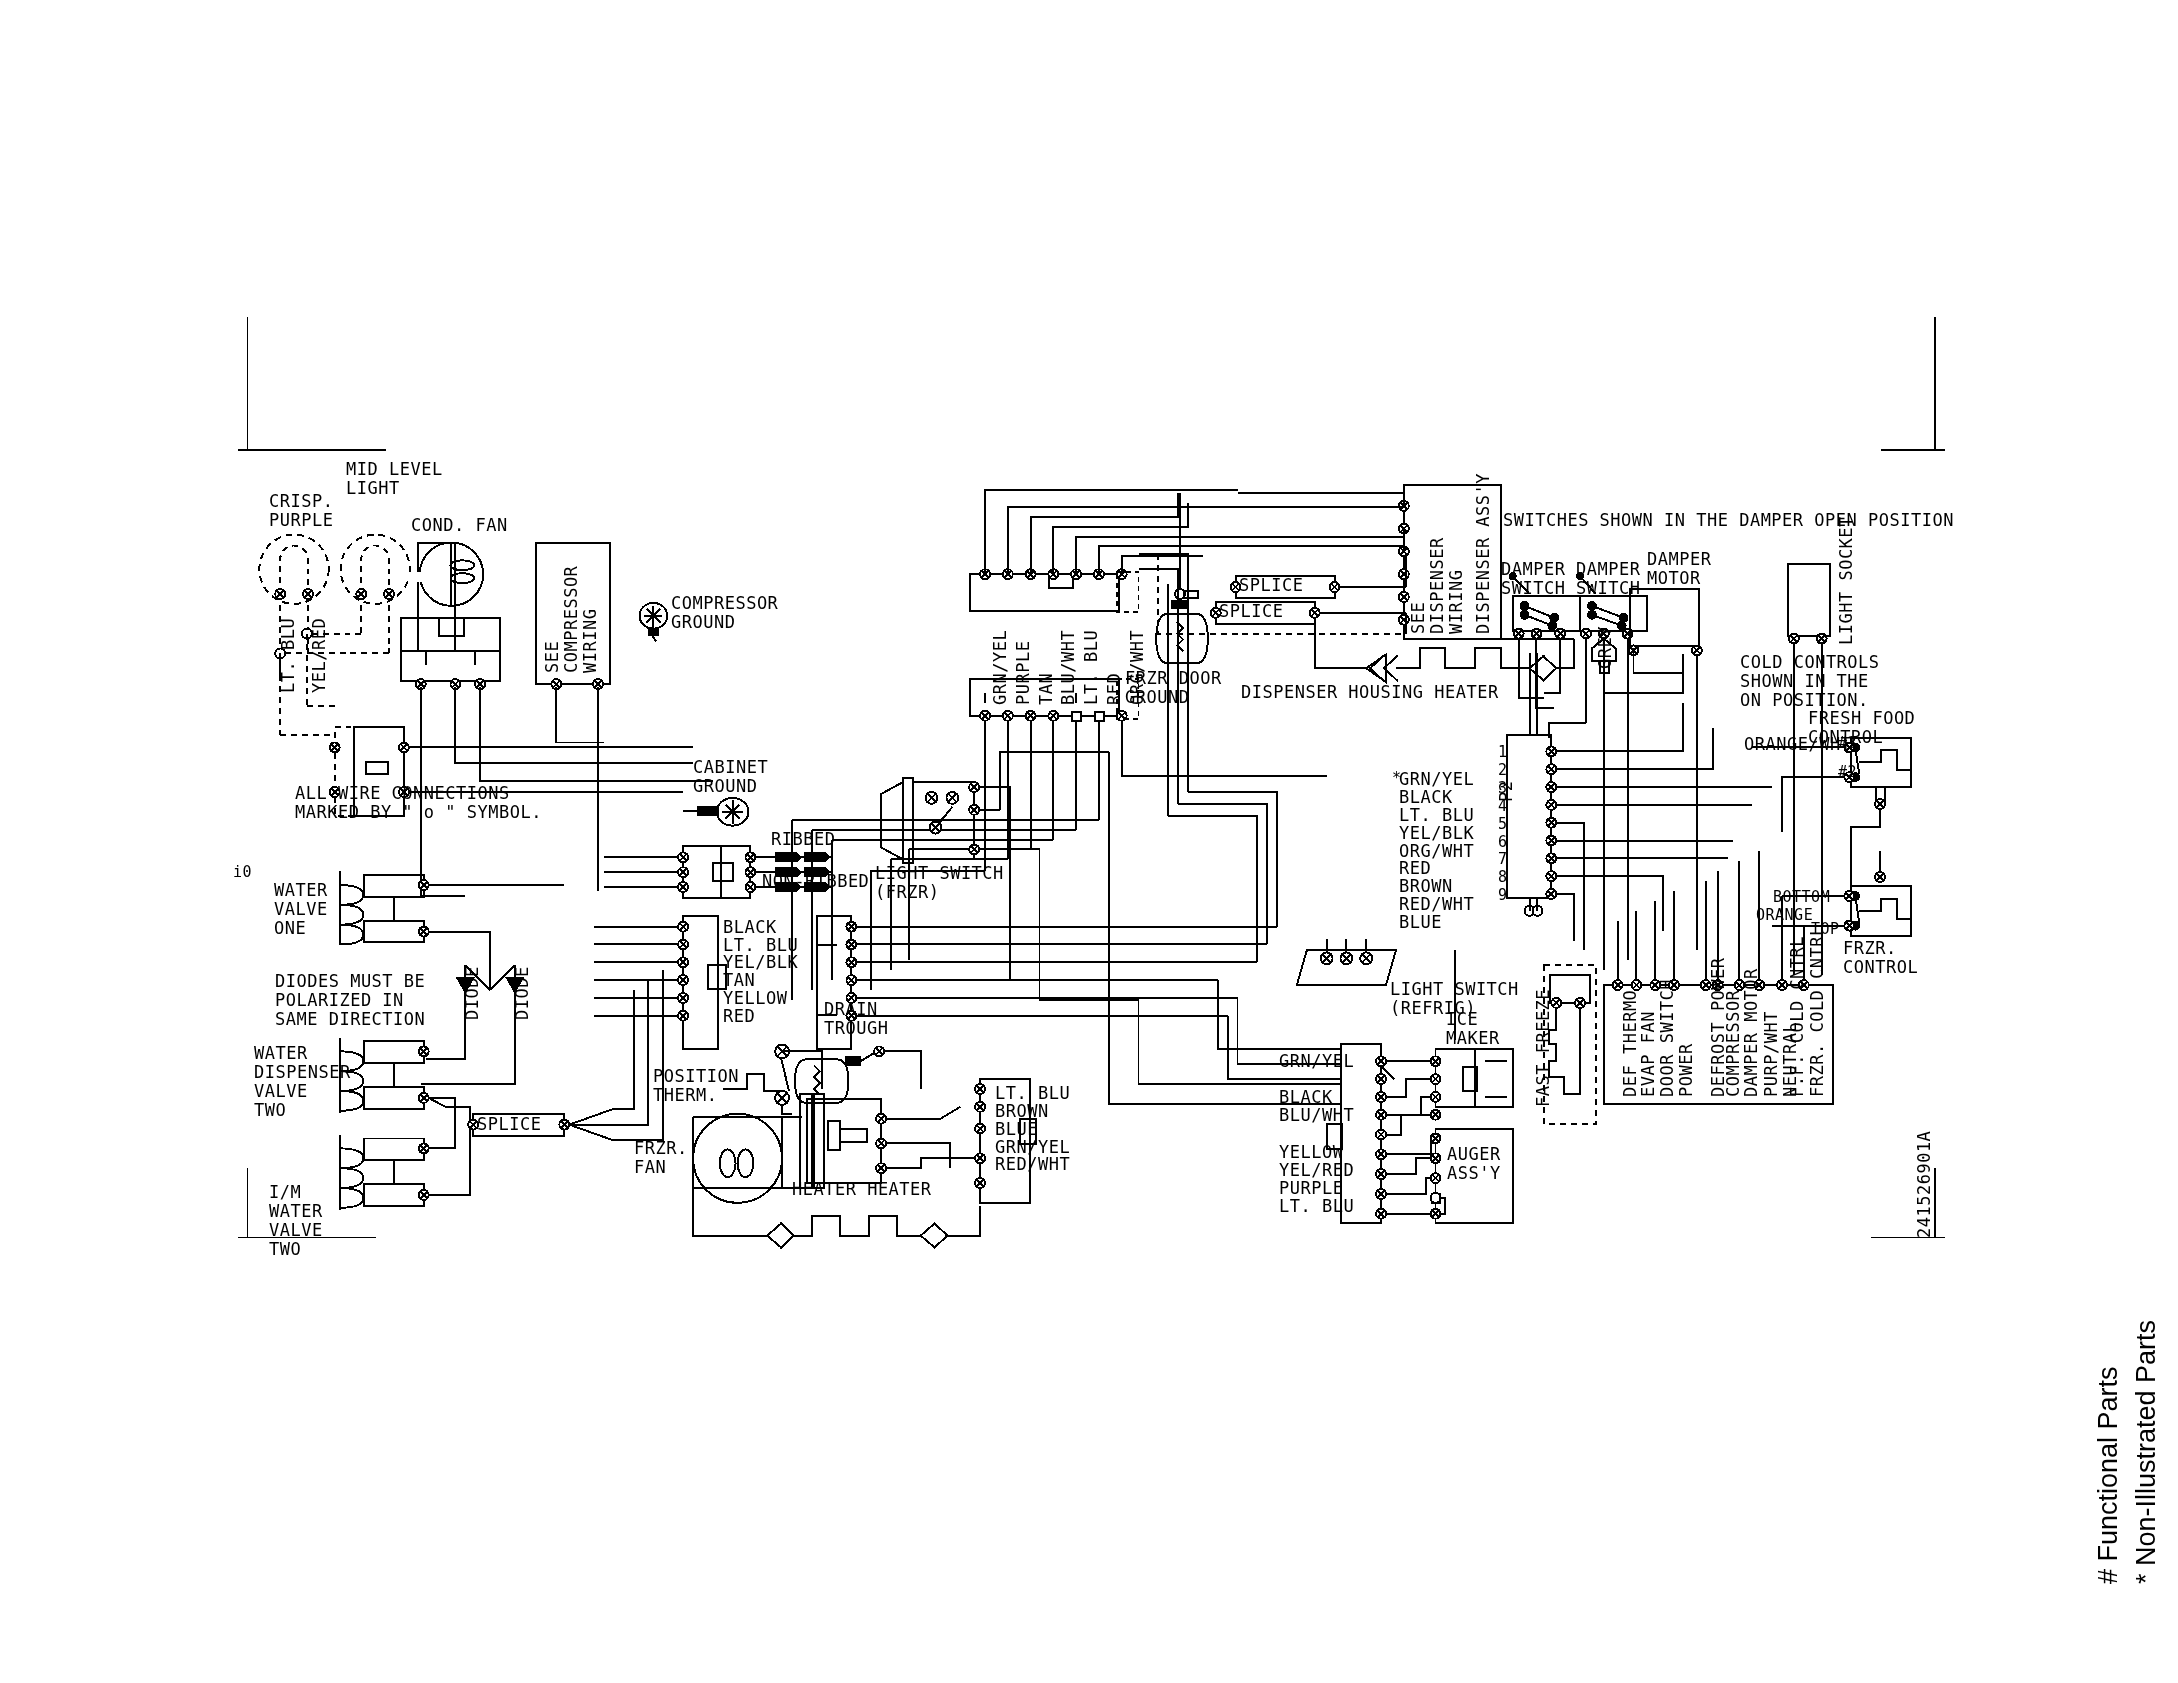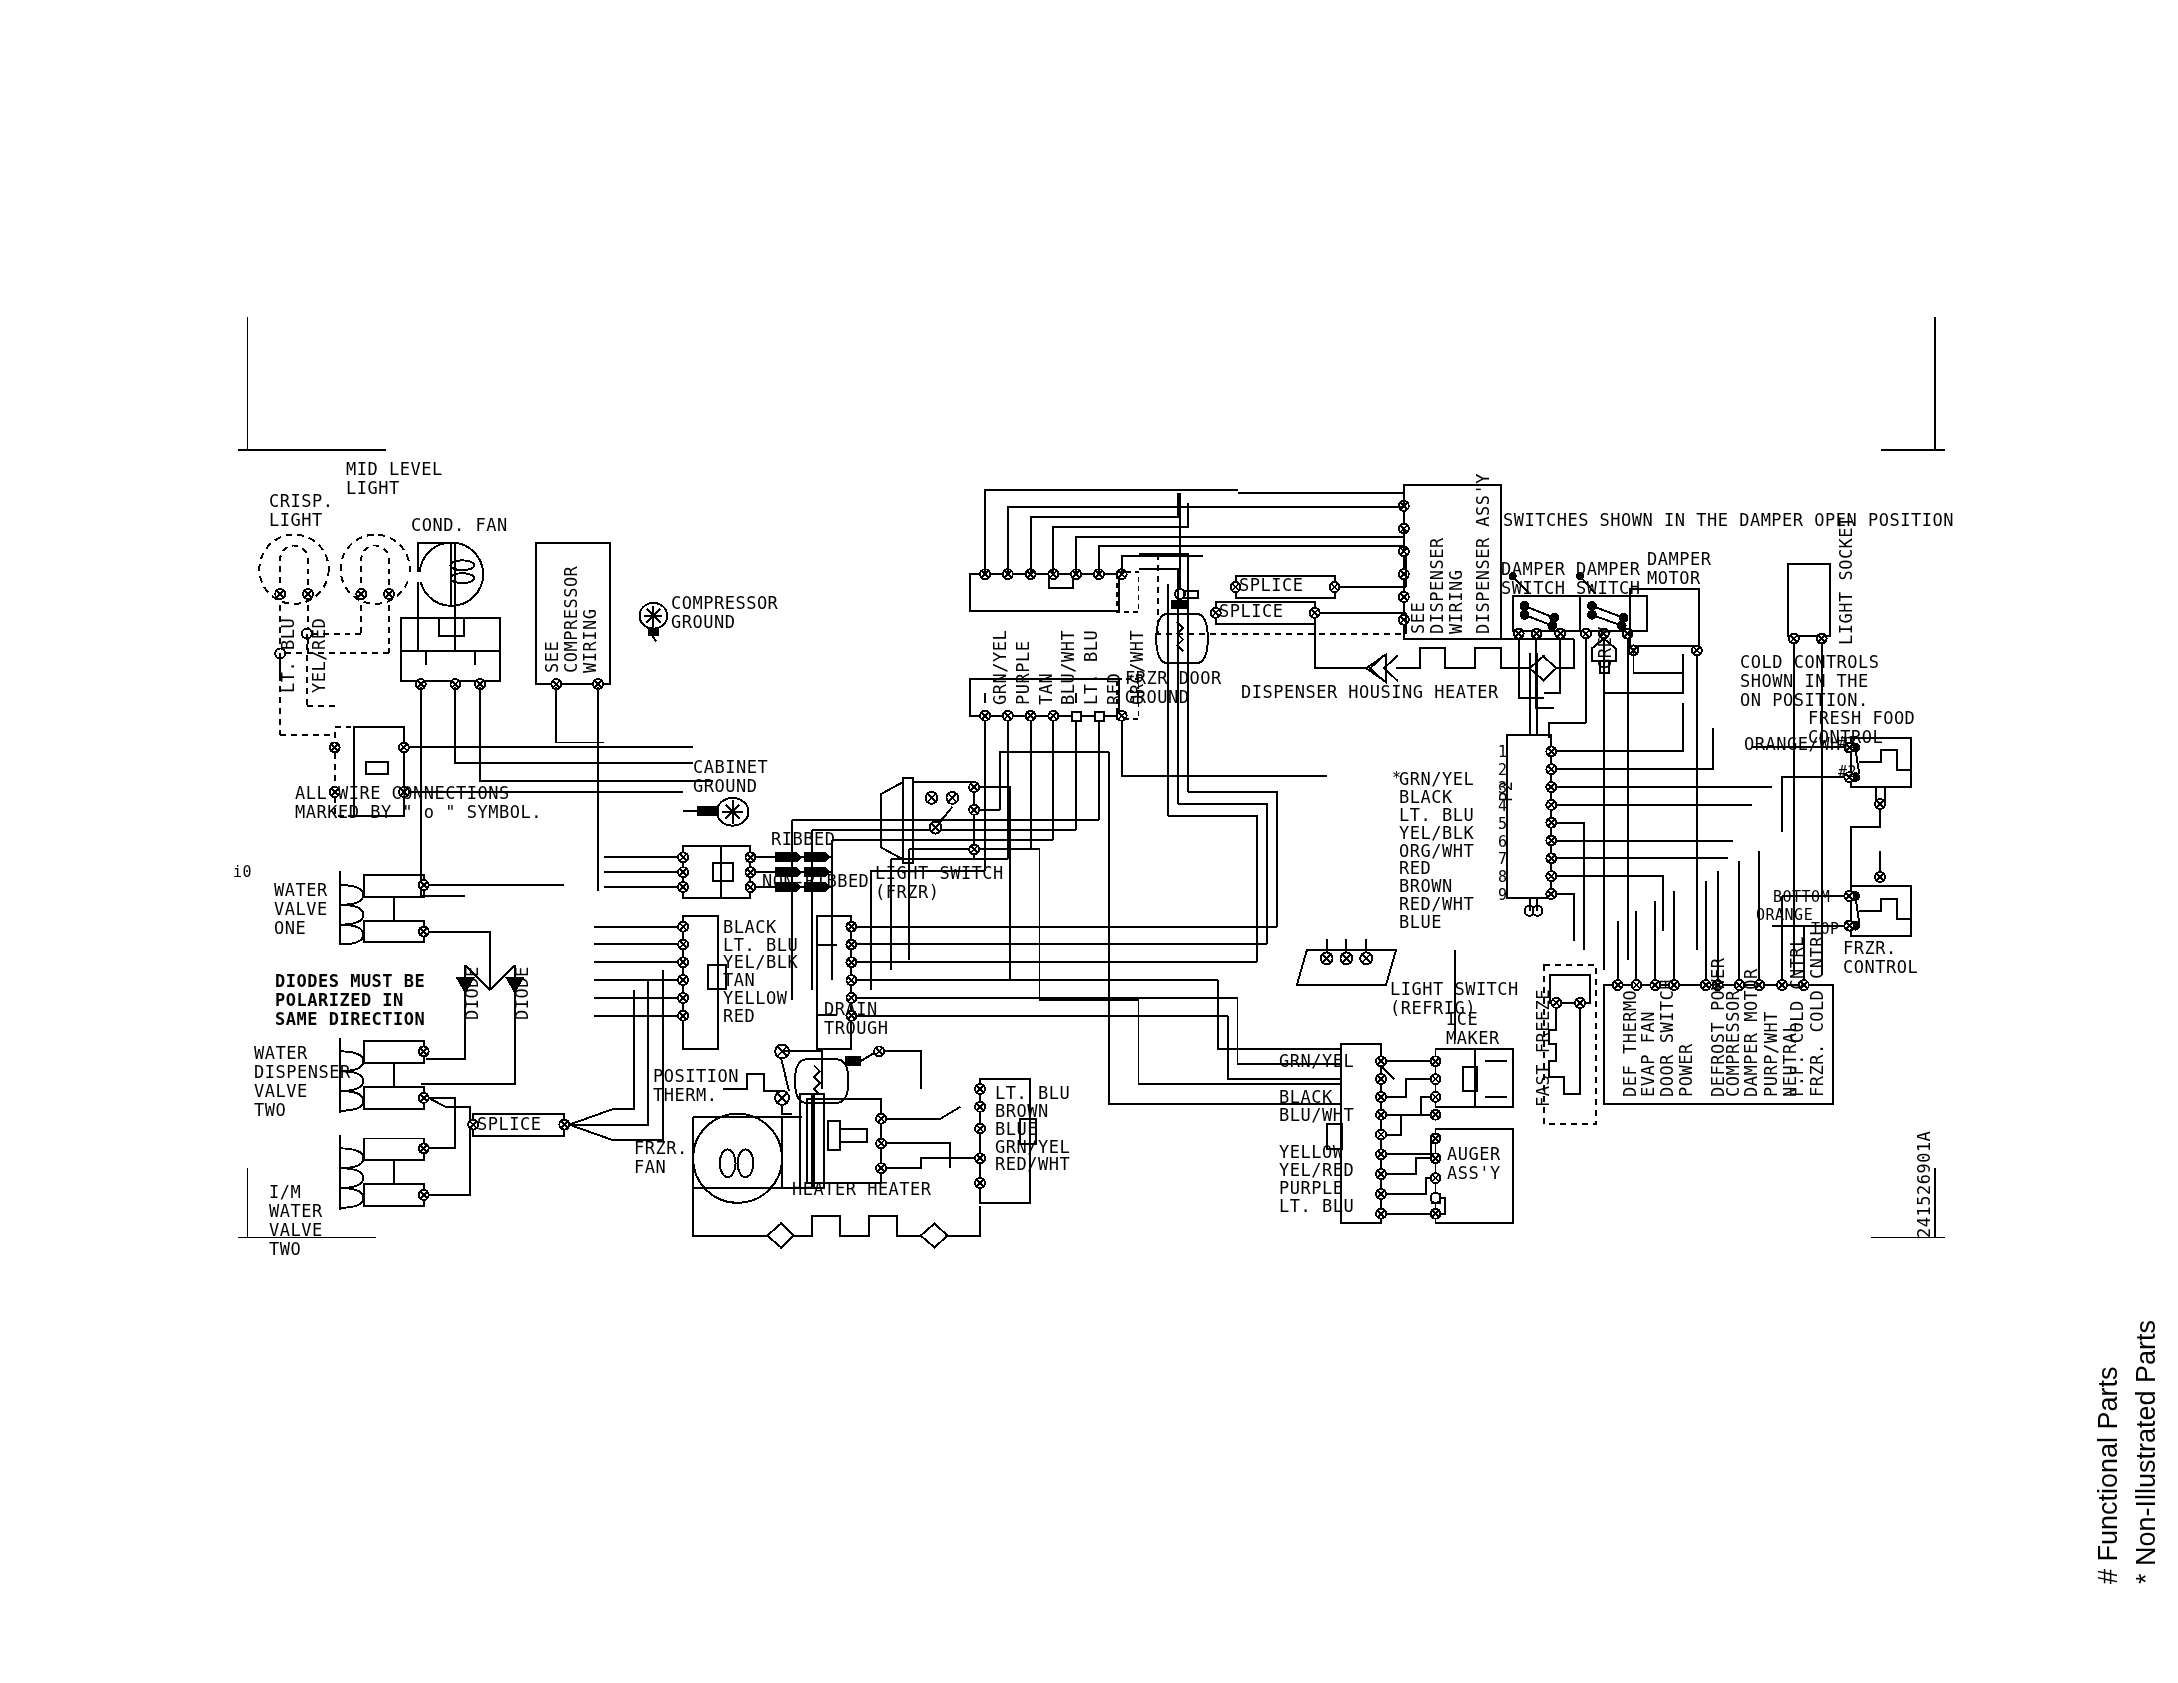--- a/index.html
+++ b/index.html
@@ -759,21 +759,21 @@
 
     <g>
       <path d="M1420 593 L1420 560 M1420 619 L1420 640"></path>
       <path d="M1470 960 L1470 1050"></path>
     </g>
 
   </g>
 </svg>
 
 <div class="lbl" style="left:269px;top:492px;">CRISP.
-LIGHT</div>
+PURPLE</div>
 <div class="lbl" style="left:346px;top:460px;">MID LEVEL
 LIGHT</div>
 <div class="lbl" style="left:411px;top:492px;margin-top:24px;">COND. FAN</div>
 <div class="lbl rot" style="left:543px;top:673px;">SEE
 COMPRESSOR
 WIRING</div>
 <div class="lbl" style="left:671px;top:594px;">COMPRESSOR
 GROUND</div>
 <div class="lbl" style="left:693px;top:758px;">CABINET
 GROUND</div>
@@ -791,21 +791,21 @@
 VALVE
 TWO</div>
 <div class="lbl rot" style="left:463px;top:1020px;">DIODE</div>
 <div class="lbl rot" style="left:513px;top:1020px;">DIODE</div>
 <div class="lbl" style="left:477px;top:1115px;">SPLICE</div>
 <div class="lbl" style="left:771px;top:830px;">RIBBED</div>
 <div class="lbl" style="left:762px;top:872px;">NON-RIBBED</div>
 
 <div class="lbl" style="left:295px;top:784px;"><span>ALL WIRE CONNECTIONS
 MARKED BY " o " SYMBOL.</span></div>
-<div class="lbl" style="left:275px;top:972px;font-weight:bold;"><span>DIODES MUST BE
+<div class="lbl" style="left:275px;top:972px;"><span>DIODES MUST BE
 POLARIZED IN
 SAME DIRECTION</span></div>
 <div class="lbl sm" style="left:233px;top:864px;">i0</div>
 
 <div class="lbl rot" style="left:991px;top:705px;">GRN/YEL</div>
 <div class="lbl rot" style="left:1014px;top:705px;">PURPLE</div>
 <div class="lbl rot" style="left:1037px;top:705px;">TAN</div>
 <div class="lbl rot" style="left:1059px;top:705px;">BLU/WHT</div>
 <div class="lbl rot" style="left:1082px;top:705px;">LT. BLU</div>
 <div class="lbl rot" style="left:1105px;top:705px;">RED</div>

